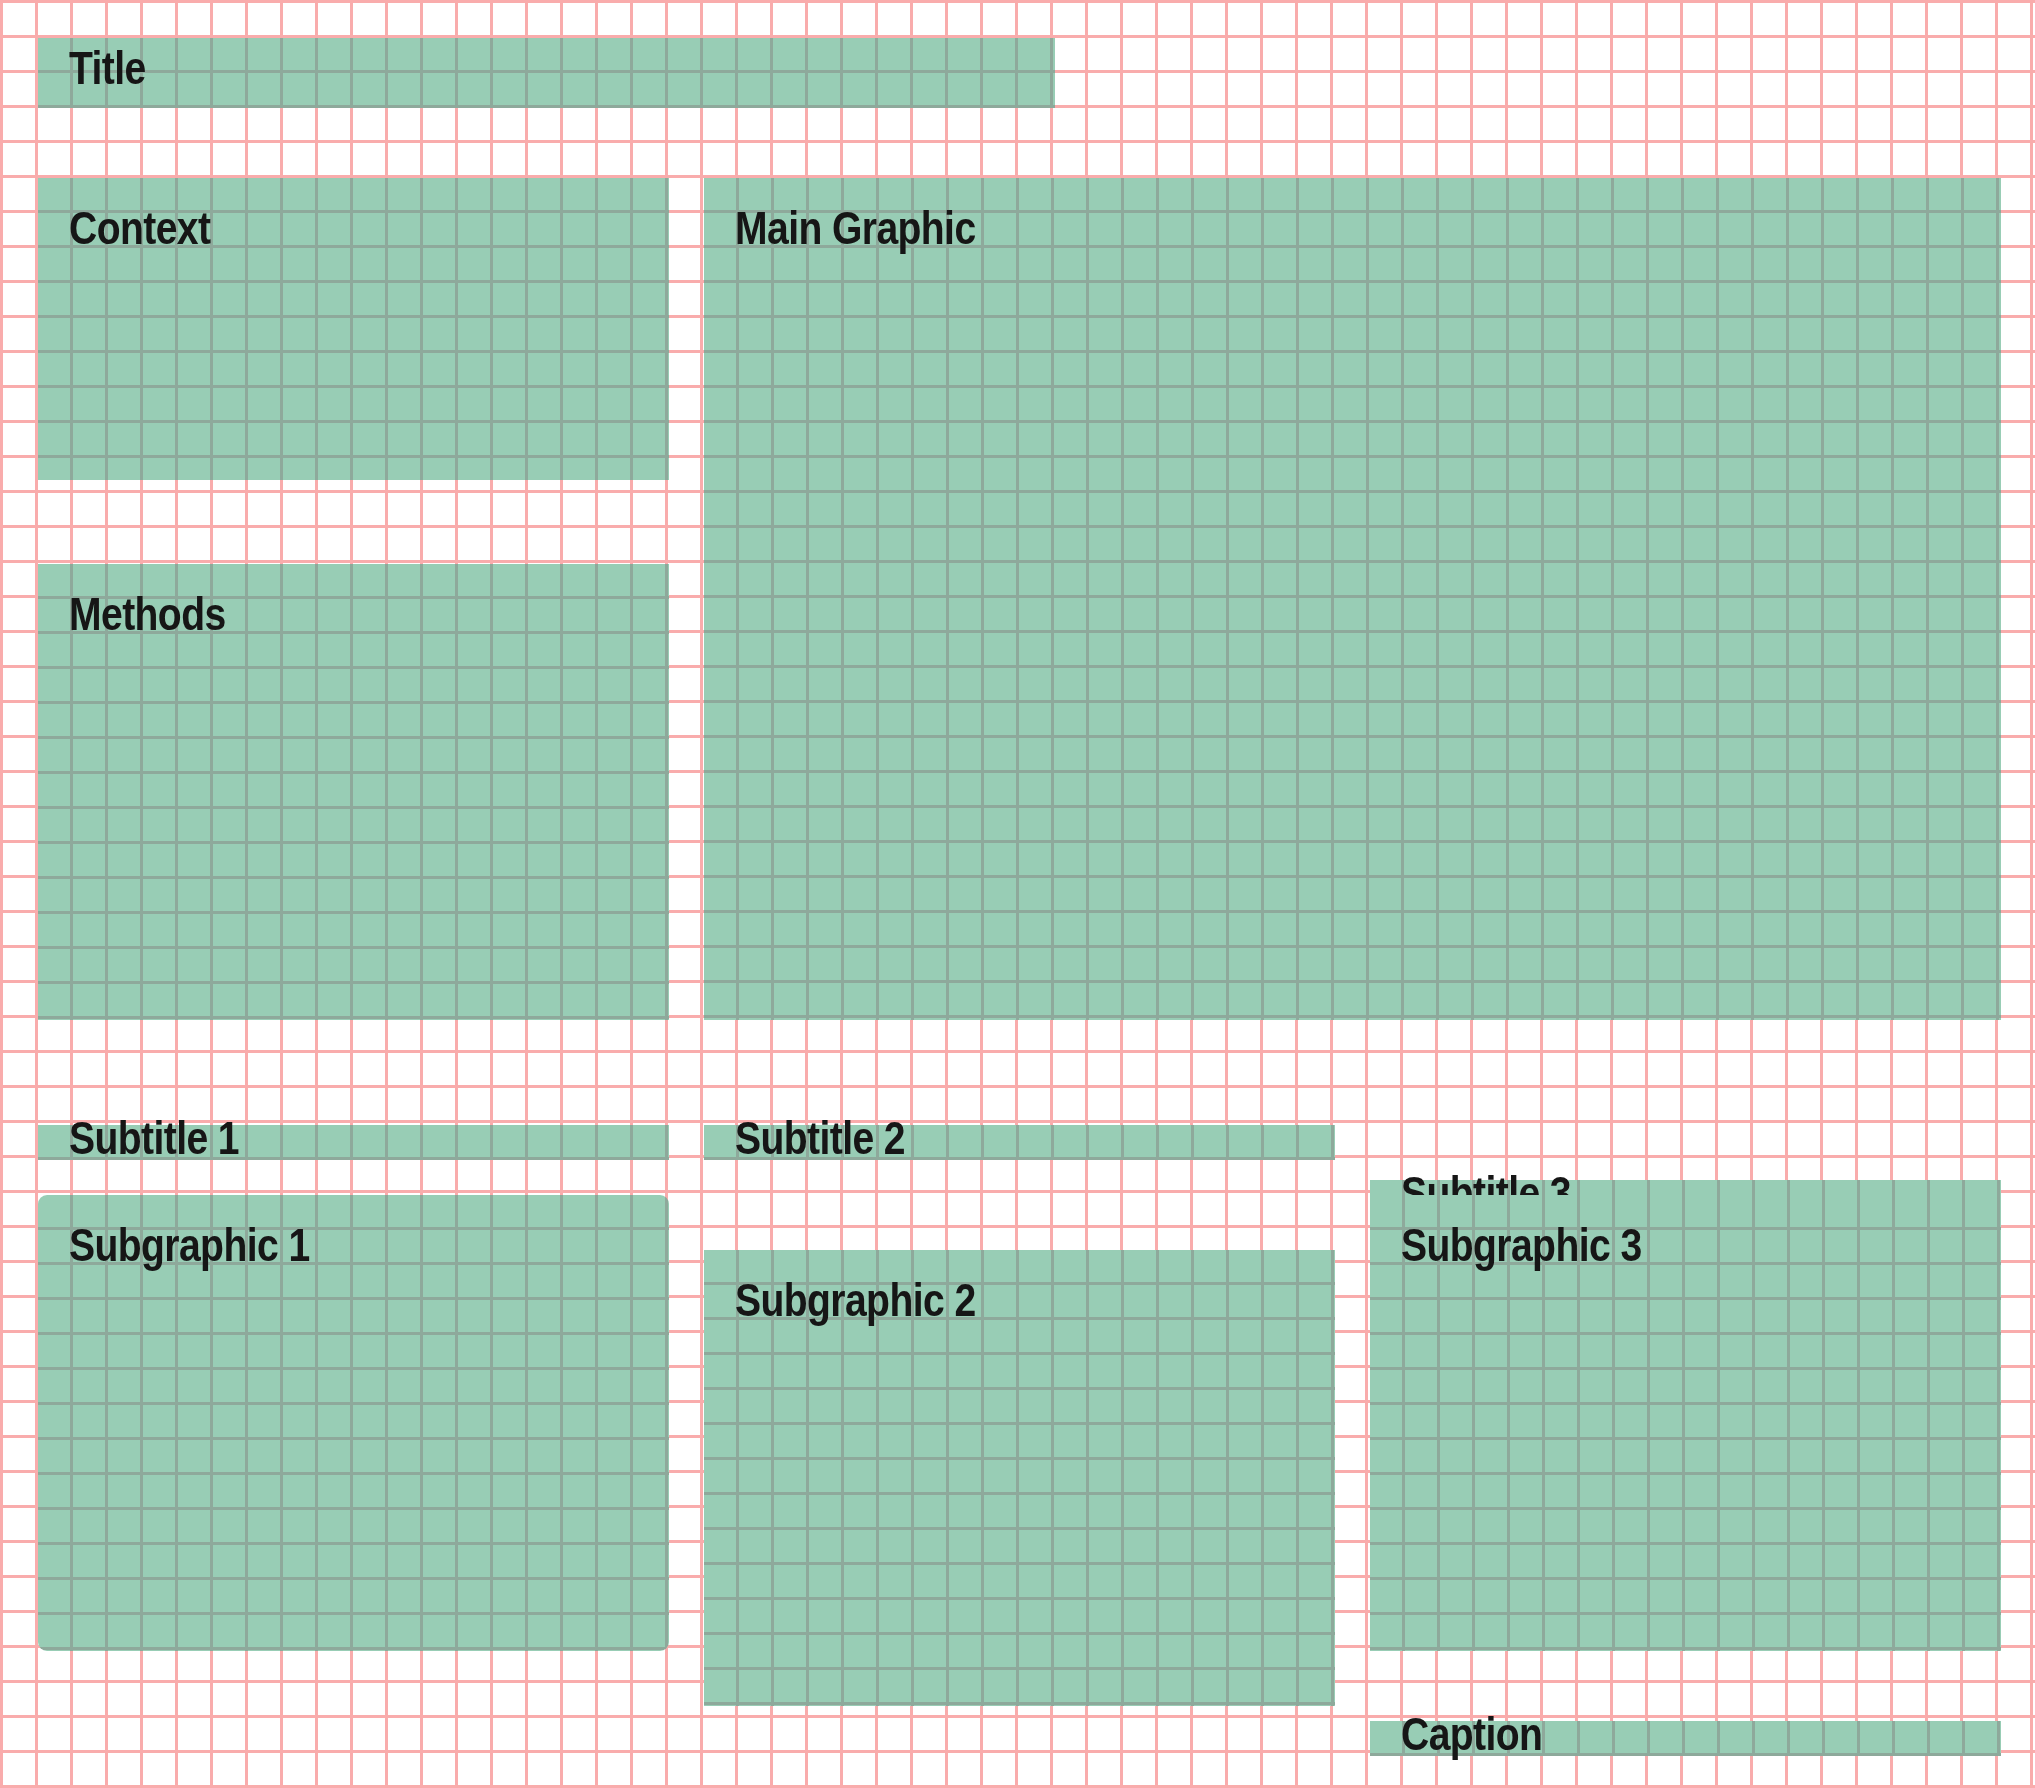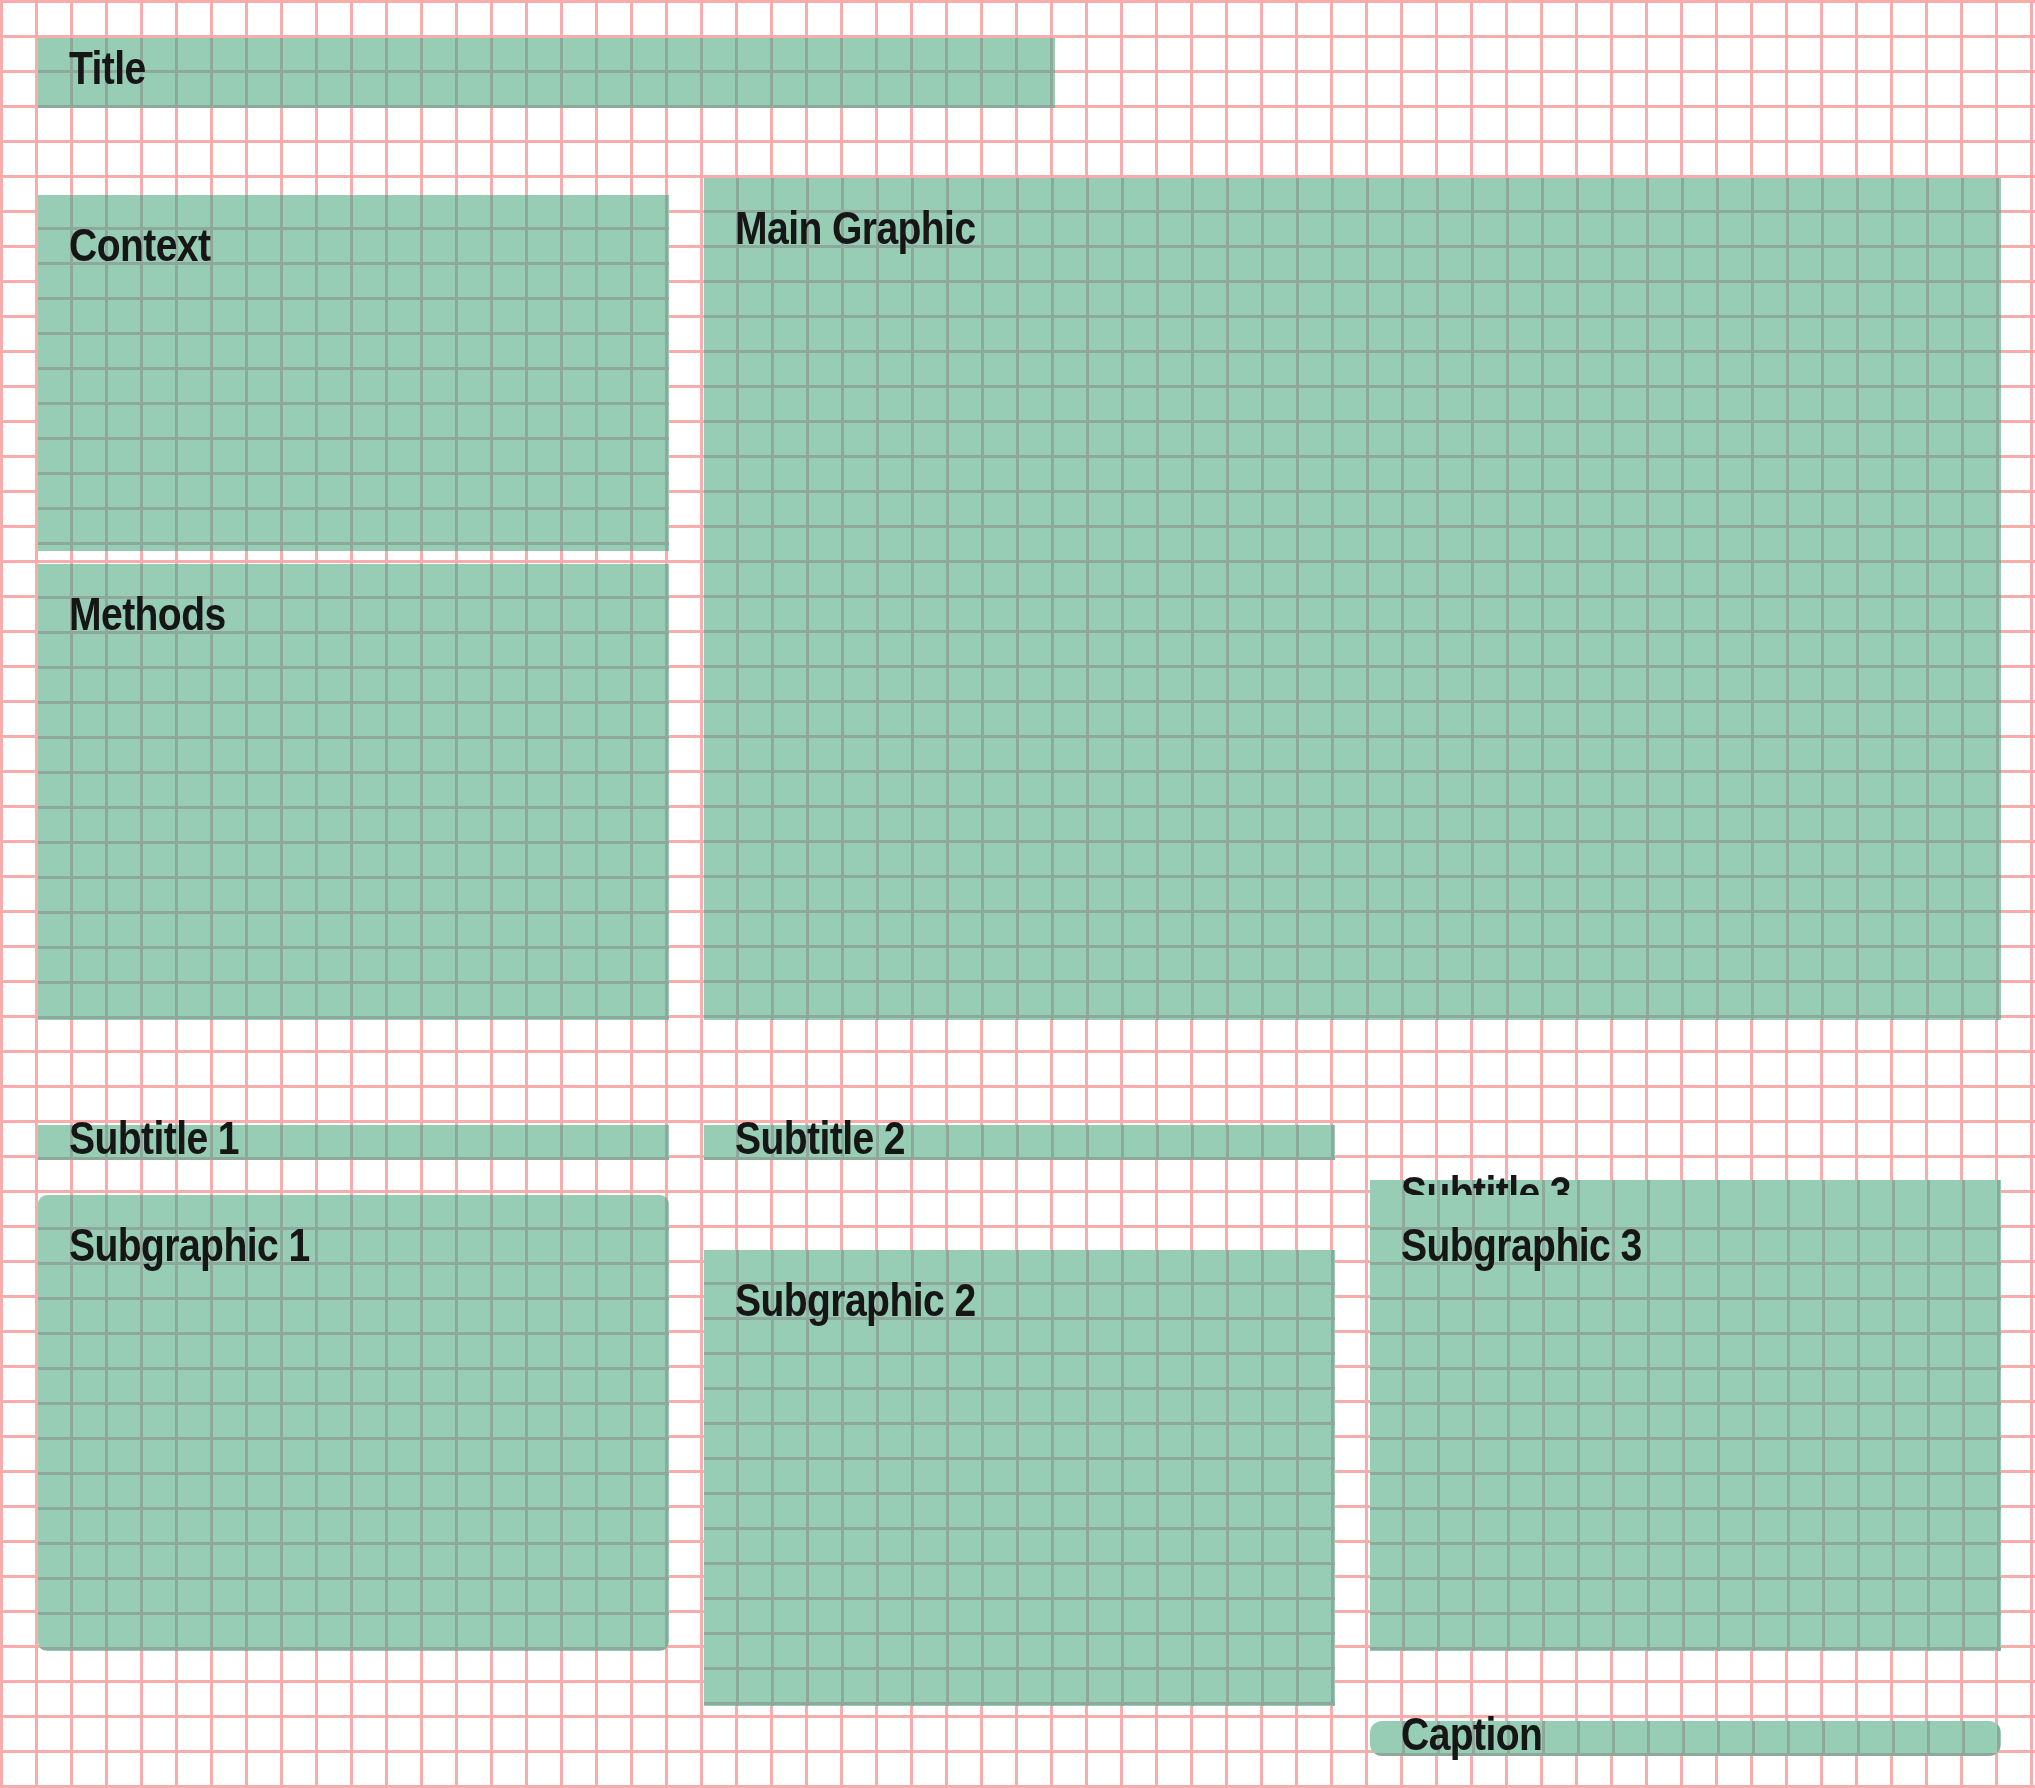--- a/index.html
+++ b/index.html
@@ -36,30 +36,30 @@
     position:absolute;
     background-color:var(--block-green);
     background-image:
       linear-gradient(to right, var(--block-grid) 2.8px, transparent 2.8px),
       linear-gradient(to bottom, var(--block-grid) 2.8px, transparent 2.8px);
     background-size:35px 35px;
     background-position:32px 32px;
     padding-left:21px;
   }
   .b-title    {left:38px;  top:38px;   width:1017px; height:70px;}
-  .b-context  {left:38px;  top:178px;  width:631px;  height:356px;margin-top:17px;}
+  .b-context  {left:38px;  top:178px;  width:631px;  height:302px;}
   .b-main     {left:704px;top:178px;  width:1297px; height:842px;}
   .b-methods  {left:38px;  top:564px;  width:631px;  height:456px;}
   .b-sub1     {left:38px;  top:1125px; width:631px;  height:35px;}
   .b-sub2     {left:704px;top:1125px; width:631px;  height:35px;}
   .b-sub3     {left:1370px;top:1180px; width:631px;  height:29px;}
   .b-subg1    {left:38px;  top:1195px; width:631px;  height:456px;border-radius:9px;}
   .b-subg2    {left:704px;top:1250px; width:631px;  height:456px;}
   .b-subg3    {left:1370px;top:1195px; width:631px;  height:456px;}
-  .b-caption  {left:1370px;top:1721px; width:631px;  height:35px;border-radius:12px;}
+  .b-caption  {left:1370px;top:1721px; width:631px;  height:35px;}
   
   .label{
     position:absolute;
     left:31px;
     top:27px;
     font-size:46px;
     font-weight:bold;
     line-height:1;
     letter-spacing:-0.7px;
     color:var(--ink);

